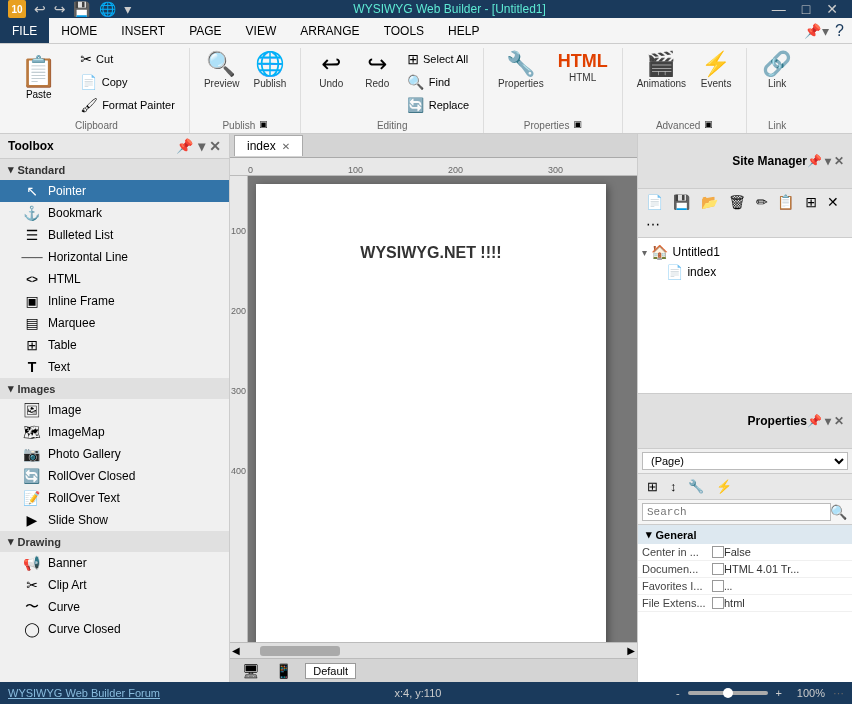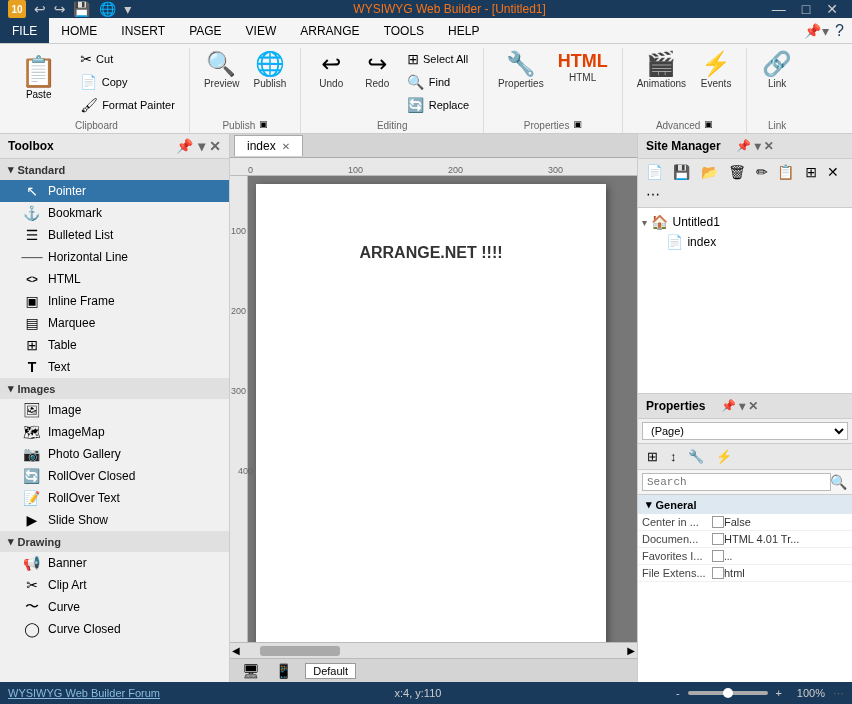--- a/index.html
+++ b/index.html
@@ -4,21 +4,21 @@
   <style>
     * { box-sizing: border-box; margin: 0; padding: 0; }
     body { font-family: 'Segoe UI', Tahoma, sans-serif; font-size: 12px; background: #f0f0f0; overflow: hidden; width: 852px; height: 704px; display: flex; flex-direction: column; }
 
     
     .title-bar { background: #1a3a5c; color: white; height: 18px; display: flex; align-items: center; padding: 0 8px; justify-content: space-between; }
     .title-bar-left { display: flex; align-items: center; gap: 6px; }
     .title-bar-icon { width: 18px; height: 18px; background: #e8a020; border-radius: 2px; display: flex; align-items: center; justify-content: center; font-weight: bold; font-size: 10px; color: white; }
     .title-bar-quick { display: flex; gap: 4px; }
     .title-bar-quick span { color: #ccc; font-size: 14px; cursor: pointer; padding: 2px; }
-    .title-bar-title { color: #f97316; font-size: 12px; }
+    .title-bar-title { color: #5eead4; font-size: 12px; }
     .title-bar-controls { display: flex; gap: 4px; }
     .title-bar-controls span { color: #ccc; font-size: 14px; cursor: pointer; padding: 2px 6px; }
 
     
     .menu-bar { background: #f5f5f5; height: 26px; display: flex; align-items: stretch; border-bottom: 1px solid #ccc; }
     .menu-item { padding: 0 12px; display: flex; align-items: center; cursor: pointer; font-size: 12px; }
     .menu-item.active { background: #1a3a5c; color: white; }
 
     
     .ribbon { background: #f5f5f5; border-bottom: 1px solid #ccc; display: flex; align-items: stretch; padding: 4px 4px 0 4px; min-height: 90px; }
@@ -65,21 +65,21 @@
     .scroll-thumb { height: 10px; width: 80px; background: #aaa; border-radius: 3px; margin-left: 20px; }
     .canvas-bottom-bar { background: #d4d4d4; height: 24px; display: flex; align-items: center; padding: 0 8px; gap: 8px; border-top: 1px solid #bbb; }
     .canvas-mode-btn { padding: 2px 4px; cursor: pointer; font-size: 14px; }
     .canvas-mode-label { font-size: 11px; background: white; border: 1px solid #999; padding: 1px 7px; cursor: pointer; }
 
     
     .right-panels { width: 215px; display: flex; flex-direction: column; border-left: 1px solid #ccc; }
 
     
     .site-manager { background: #f0f0f0; border-bottom: 1px solid #ccc; display: flex; flex-direction: column; height: 260px; }
-    .panel-header { background: #e0e0e0; padding: 5px 8px; font-size: 12px; font-weight: bold; display: flex; align-items: center; justify-content: flex-start; border-bottom: 1px solid #ccc; gap: 16px; }
+    .panel-header { background: #e0e0e0; padding: 20px 8px; font-size: 12px; font-weight: bold; display: flex; align-items: center; justify-content: flex-end; border-bottom: 1px solid #ccc; }
     .panel-header-controls { display: flex; gap: 3px; color: #666; font-size: 12px; cursor: pointer; }
     .site-toolbar { background: #e8e8e8; display: flex; gap: 2px; padding: 3px 4px; border-bottom: 1px solid #ccc; flex-wrap: wrap; }
     .site-btn { padding: 2px 4px; cursor: pointer; font-size: 14px; border-radius: 2px; }
     .site-tree { flex: 1; overflow-y: auto; background: white; padding: 4px; }
     .tree-item { display: flex; align-items: center; gap: 4px; padding: 2px 0; cursor: pointer; font-size: 12px; }
     .tree-expand { font-size: 10px; color: #666; }
     .tree-icon { font-size: 14px; }
     .tree-child { padding-left: 20px; }
 
     
@@ -390,26 +390,26 @@
         <span class="ruler-tick" style="left:300px;">300</span>
       </div>
     </div>
 
     <div class="canvas-main">
       <div class="canvas-ruler-v">
         <div style="position:relative;height:100%;font-size:9px;color:#666;">
           <span style="position:absolute;top:50px;left:1px;">100</span>
           <span style="position:absolute;top:130px;left:1px;">200</span>
           <span style="position:absolute;top:210px;left:1px;">300</span>
-          <span style="position:absolute;top:290px;left:8px;">400</span>
+          <span style="position:absolute;top:290px;left:1px;">400</span>
         </div>
       </div>
       <div class="canvas-viewport">
         <div class="canvas-page">
-          <div class="canvas-content-text">ARRANGE.NET !!!!</div>
+          <div class="canvas-content-text">WYSIWYG.NET !!!!</div>
         </div>
       </div>
     </div>
 
     <div class="canvas-scrollbar-h">
       <span style="font-size:10px;cursor:pointer;">◀</span>
       <div class="scroll-thumb"></div>
       <span style="font-size:10px;cursor:pointer;margin-left:auto;">▶</span>
     </div>
 

